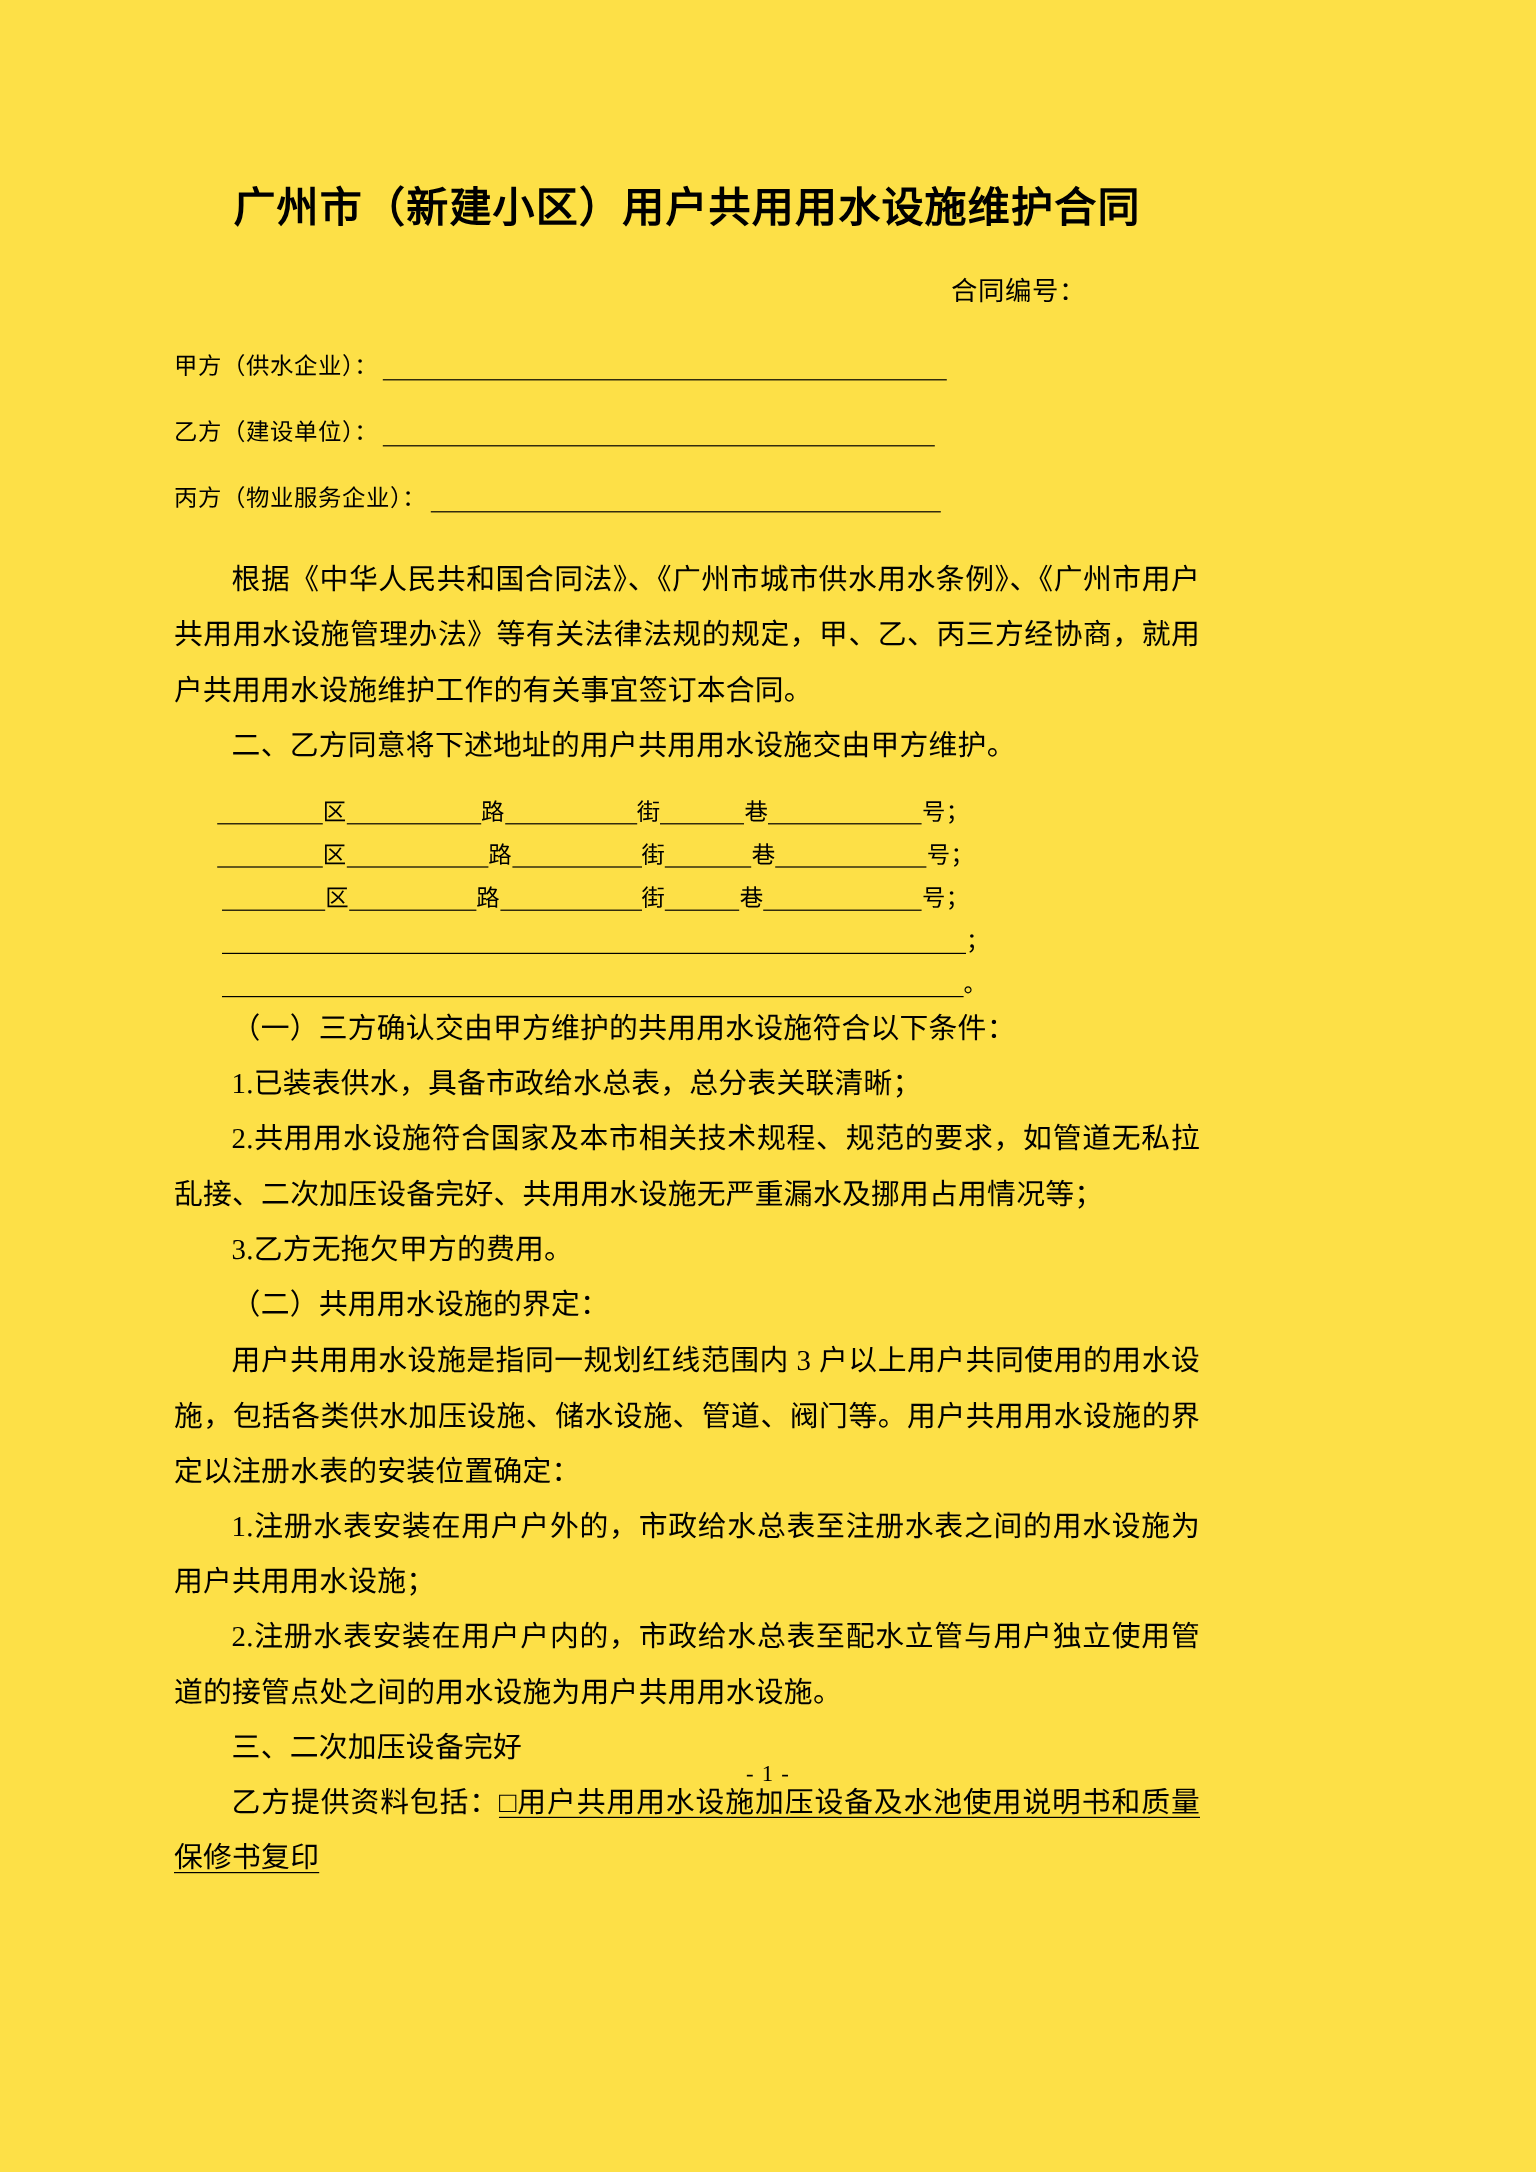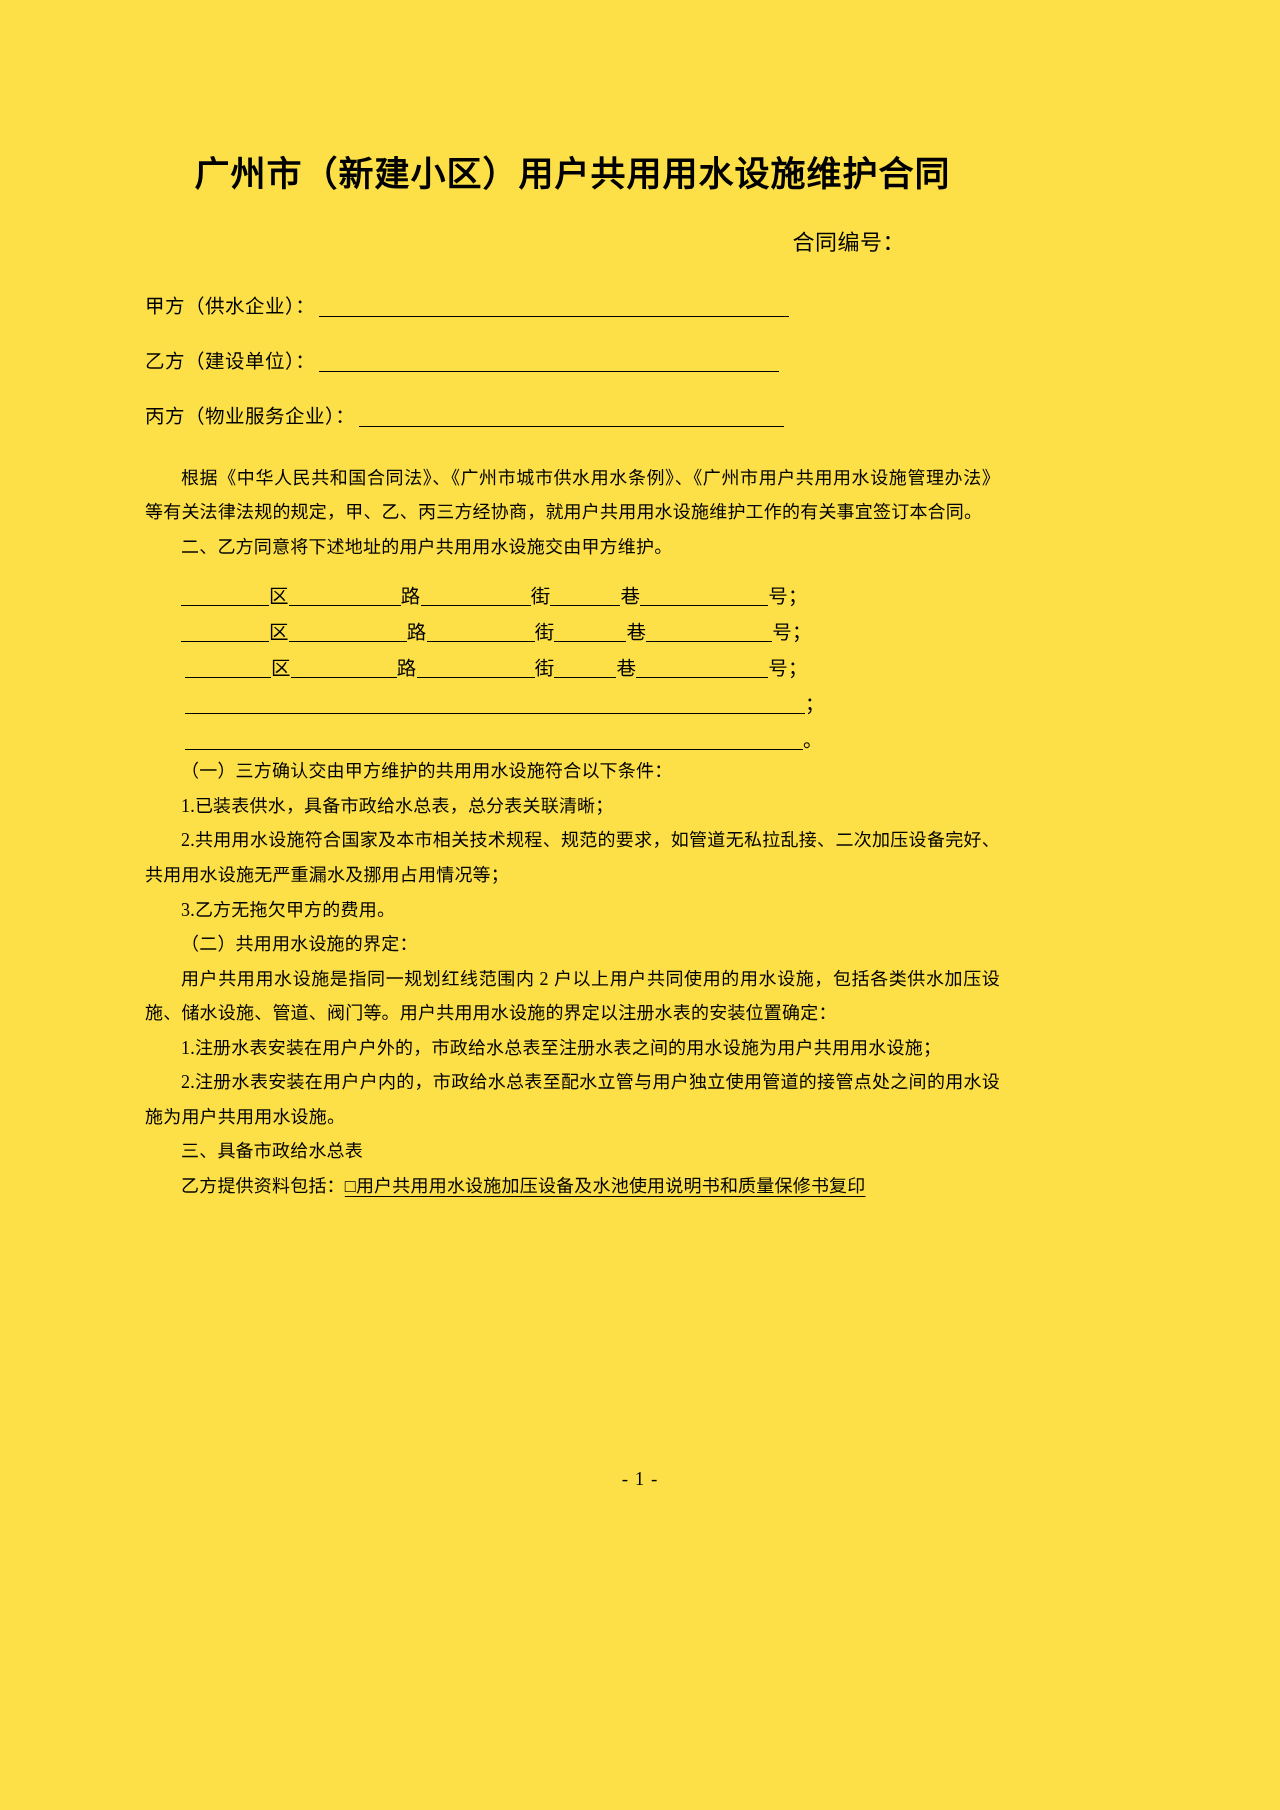--- a/index.html
+++ b/index.html
@@ -79,21 +79,21 @@
     height: 20px;
     margin-left: 4px;
   }
   .party-blank.w1 { width: 470px; }
   .party-blank.w2 { width: 460px; }
   .party-blank.w3 { width: 425px; }
 
   
   .para {
     margin: 0;
-    font-size: 18px;
+    font-size: 24px;
     line-height: 1.92;
     text-align: justify;
     text-justify: inter-ideograph;
     letter-spacing: 0.2px;
   }
   .para.indent {
     text-indent: 2em;
   }
   .gap-s { height: 4px; }
 
@@ -251,26 +251,26 @@
     <p class="para indent">（一）三方确认交由甲方维护的共用用水设施符合以下条件：</p>
 
     <p class="para indent">1.已装表供水，具备市政给水总表，总分表关联清晰；</p>
 
     <p class="para indent">2.共用用水设施符合国家及本市相关技术规程、规范的要求，如管道无私拉乱接、二次加压设备完好、共用用水设施无严重漏水及挪用占用情况等；</p>
 
     <p class="para indent">3.乙方无拖欠甲方的费用。</p>
 
     <p class="para indent">（二）共用用水设施的界定：</p>
 
-    <p class="para indent">用户共用用水设施是指同一规划红线范围内 2 户以上用户共同使用的用水设施，包括各类供水加压设施、储水设施、管道、阀门等。用户共用用水设施的界定以注册水表的安装位置确定：</p>
+    <p class="para indent">用户共用用水设施是指同一规划红线范围内 3 户以上用户共同使用的用水设施，包括各类供水加压设施、储水设施、管道、阀门等。用户共用用水设施的界定以注册水表的安装位置确定：</p>
 
     <p class="para indent">1.注册水表安装在用户户外的，市政给水总表至注册水表之间的用水设施为用户共用用水设施；</p>
 
     <p class="para indent">2.注册水表安装在用户户内的，市政给水总表至配水立管与用户独立使用管道的接管点处之间的用水设施为用户共用用水设施。</p>
 
-    <p class="para indent">三、具备市政给水总表</p>
+    <p class="para indent">三、二次加压设备完好</p>
 
     <p class="para indent"><span>乙方提供资料包括：</span><span class="u-run">□用户共用用水设施加压设备及水池使用说明书和质量保修书复印</span></p>
 
   </div>
 
   <div class="page-number">- 1 -</div>
 </div>
 
 </body></html>

